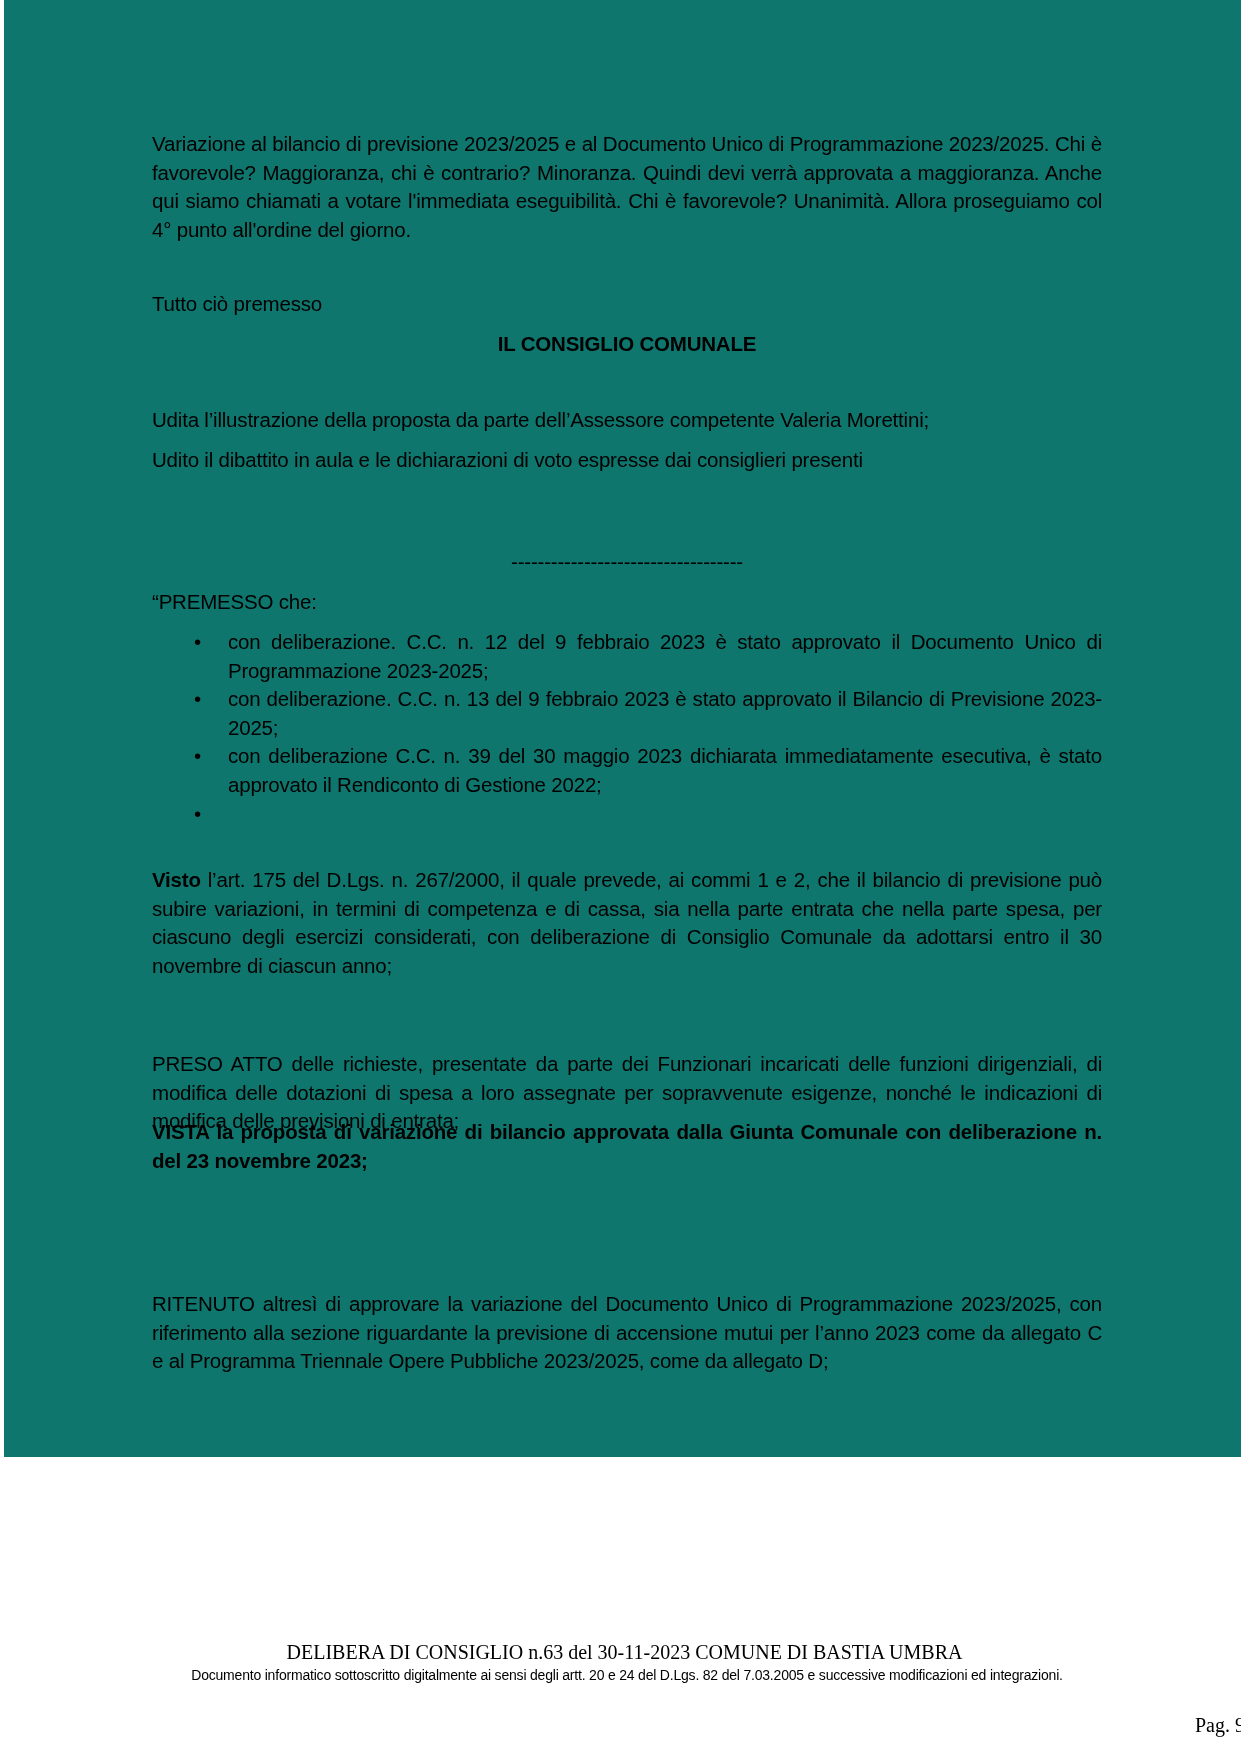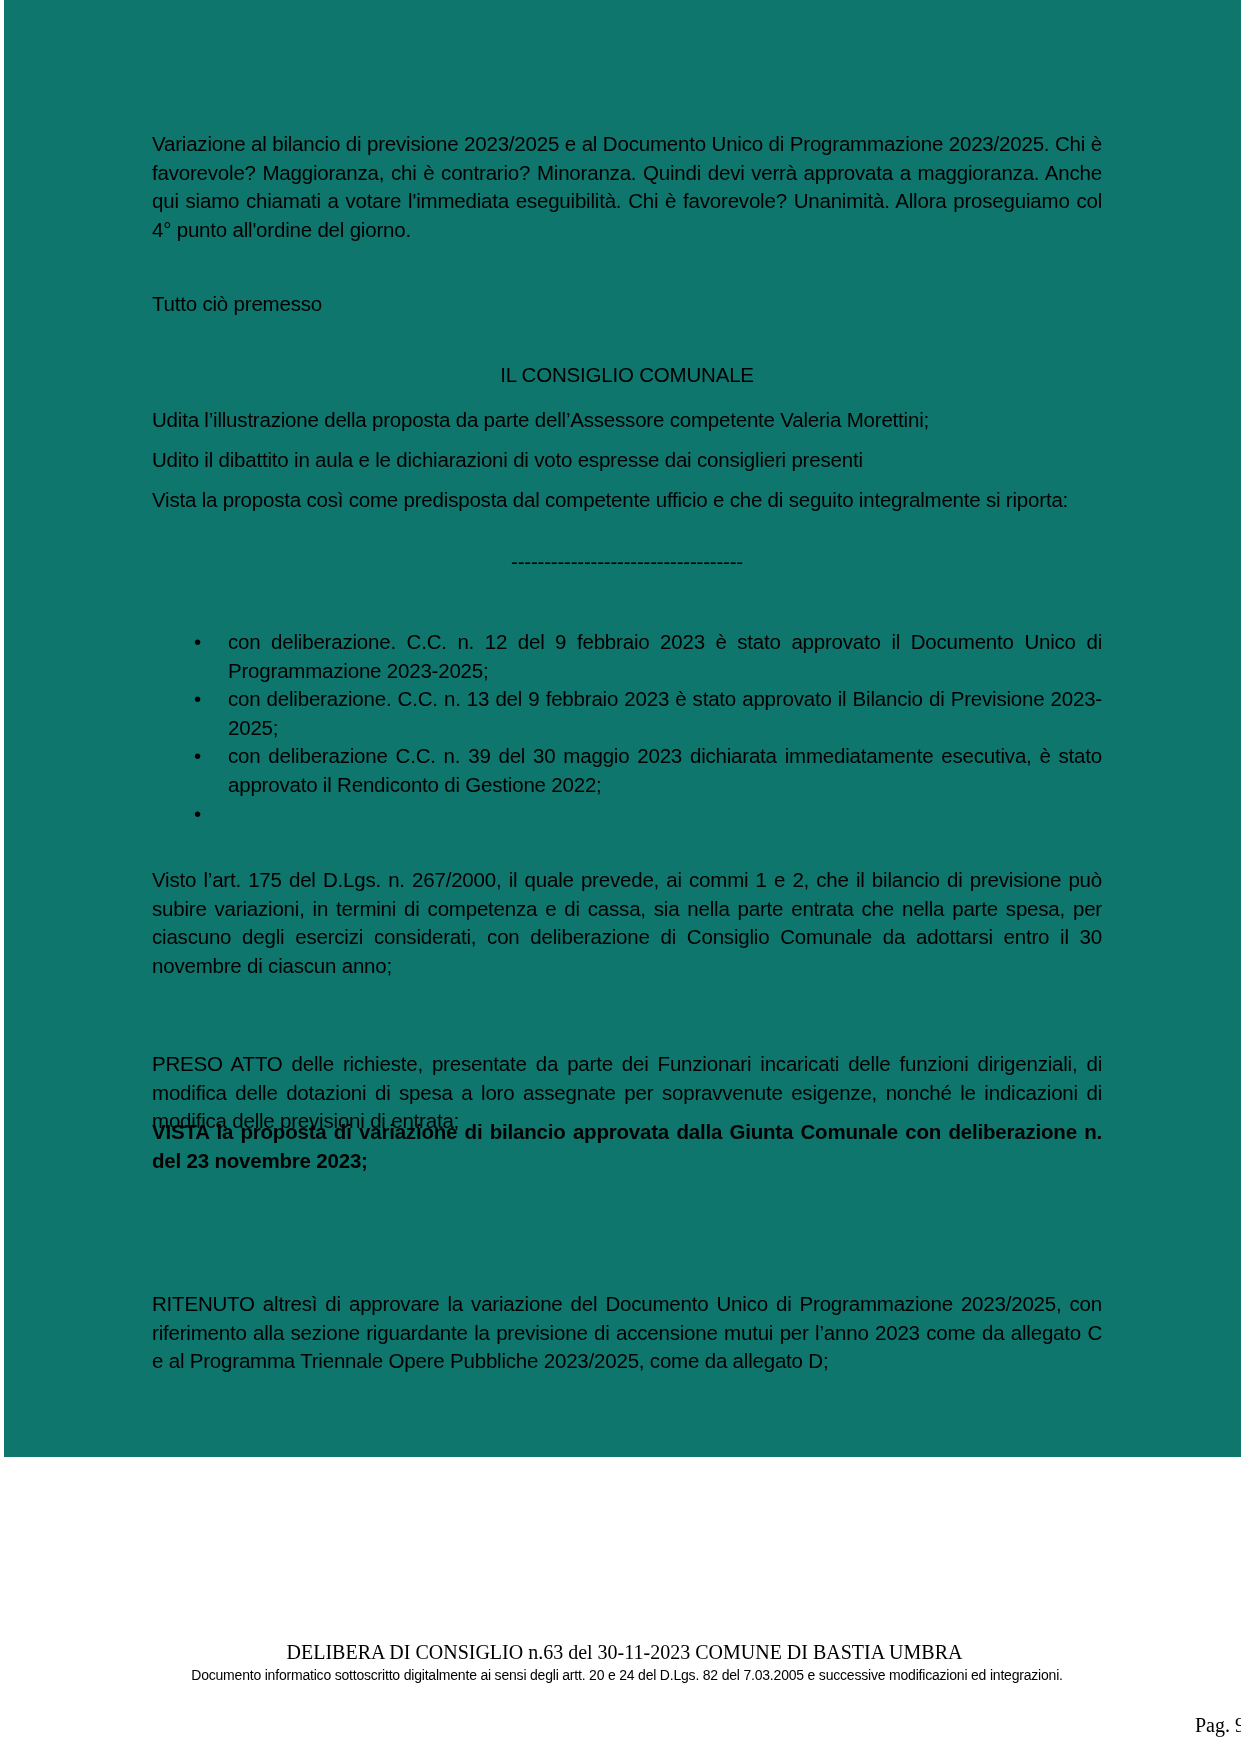--- a/index.html
+++ b/index.html
@@ -8,21 +8,21 @@
   .body-text {
     font-family: "Liberation Sans", sans-serif;
     font-size: 20.5px;
     line-height: 28.6px;
     color: #000;
     letter-spacing: -0.2px;
   }
   .block { position: absolute; left: 148px; width: 950px; }
   .justify { text-align: justify; text-align-last: left; }
   .center { text-align: center; }
-  .bold { font-weight: normal; margin-top: 31px; }
+  .bold { font-weight: bold; }
   .bullets { position: absolute; left: 148px; width: 950px; margin: 0; padding: 0; list-style: none; }
   .bullets li { position: relative; padding-left: 76px; text-align: justify; text-align-last: left; }
   .bullets li .dot { position: absolute; left: 42px; top: 0; }
   .footer-title {
     position: absolute; left: 0; width: 1241px; top: 1640px; text-align: center;
     font-family: "Liberation Serif", serif; font-size: 20px; line-height: 24px;
   }
   .footer-note {
     position: absolute; left: 148px; width: 950px; top: 1666px; text-align: center;
     font-family: "Liberation Sans", sans-serif; font-size: 14px; line-height: 18px;
@@ -39,24 +39,24 @@
 <div class="page">
 
   <div class="block body-text justify" style="top:130px;">Variazione al bilancio di previsione 2023/2025 e al Documento Unico di Programmazione 2023/2025. Chi è favorevole? Maggioranza, chi è contrario? Minoranza. Quindi devi verrà approvata a maggioranza. Anche qui siamo chiamati a votare l'immediata eseguibilità. Chi è favorevole? Unanimità. Allora proseguiamo col 4° punto all'ordine del giorno.</div>
 
   <div class="block body-text" style="top:290px;">Tutto ciò premesso</div>
 
   <div class="block body-text center bold" style="top:330px;">IL CONSIGLIO COMUNALE</div>
 
   <div class="block body-text" style="top:406px;">Udita l’illustrazione della proposta da parte dell’Assessore competente Valeria Morettini;</div>
   <div class="block body-text" style="top:446px;">Udito il dibattito in aula e le dichiarazioni di voto espresse dai consiglieri presenti</div>
-  <div class="block body-text justify" style="top:486px;">Vista la proposta così come predisposta dal competente ufficio e che di seguito integralmente si riporta:</div>
 
   <div class="block body-text center" style="top:548px;">-----------------------------------</div>
 
+  <div class="block body-text" style="top:588px;">“PREMESSO che:</div>
 
   <ul class="bullets body-text" style="top:628px;">
     <li><span class="dot">•</span><span>con deliberazione. C.C. n. 12 del 9 febbraio 2023 è stato approvato il Documento Unico di Programmazione 2023-2025;</span></li>
     <li><span class="dot">•</span><span>con deliberazione. C.C. n. 13 del 9 febbraio 2023 è stato approvato il Bilancio di Previsione 2023-2025;</span></li>
     <li><span class="dot">•</span><span>con deliberazione C.C. n. 39 del 30 maggio 2023 dichiarata immediatamente esecutiva, è stato approvato il Rendiconto di Gestione 2022;</span></li>
     <li><span class="dot">•</span></li>
   </ul>
 
   <div class="block body-text justify" style="top:866px;"><span class="bold">Visto</span><span> l’art. 175 del D.Lgs. n. 267/2000, il quale prevede, ai commi 1 e 2, che il bilancio di previsione può subire variazioni, in termini di competenza e di cassa, sia nella parte entrata che nella parte spesa, per ciascuno degli esercizi considerati, con deliberazione di Consiglio Comunale da adottarsi entro il 30 novembre di ciascun anno;</span></div>
 

